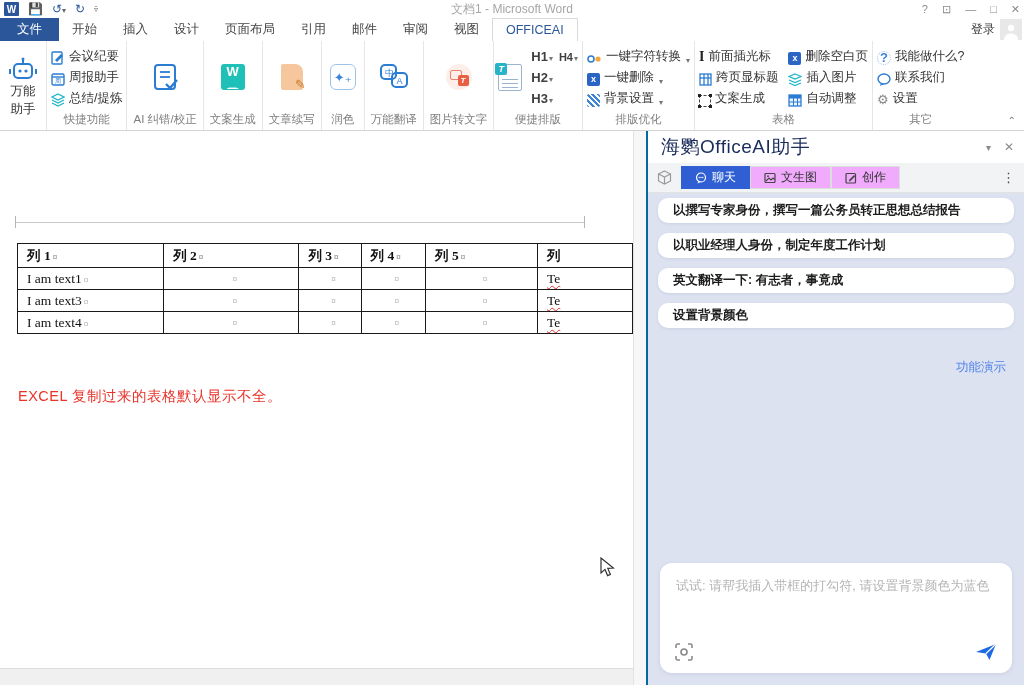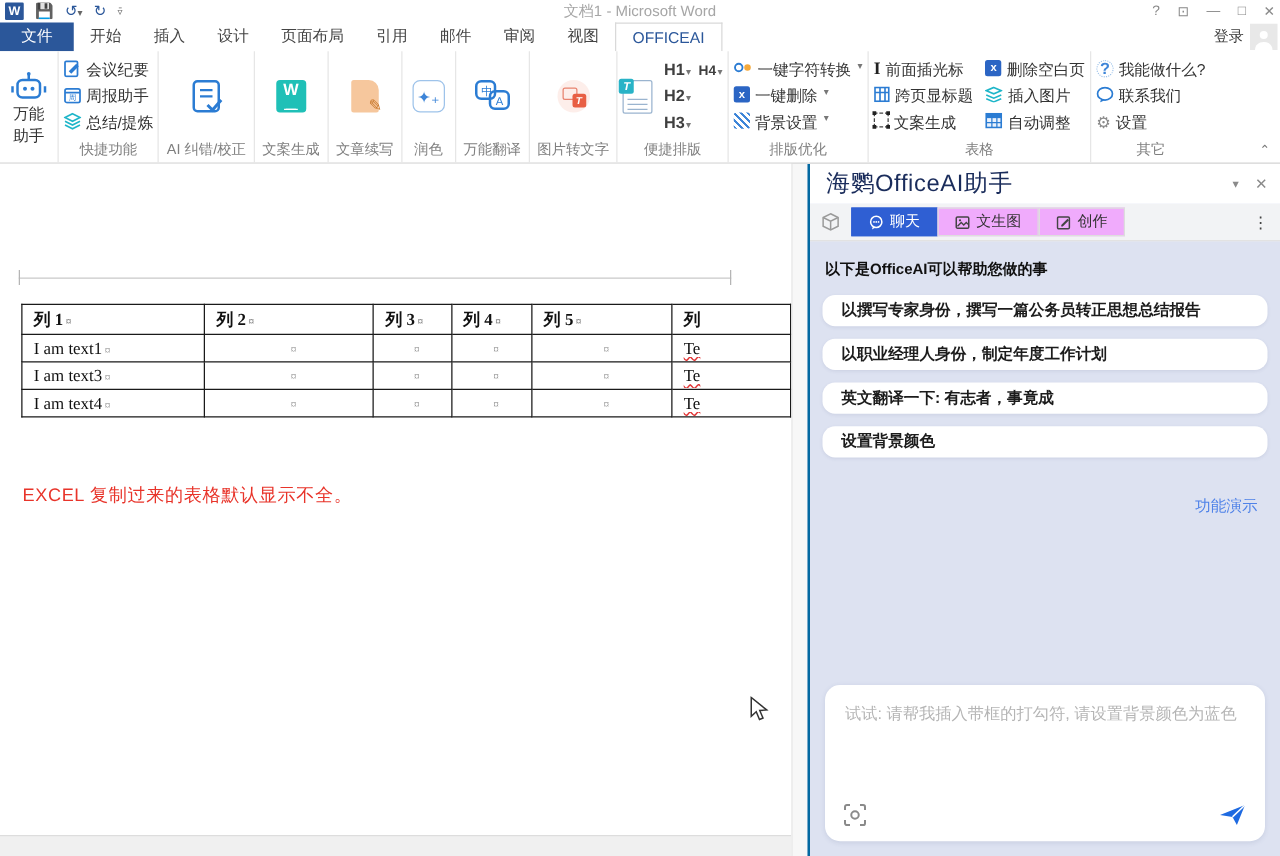--- a/index.html
+++ b/index.html
@@ -28,21 +28,21 @@
   .avatar svg { display:block; }
 
   
   .ribbon { height:90px; border-bottom:1px solid #d4d4d4; display:flex; align-items:stretch; background:#fff; position:relative; }
   .rgroup { display:flex; flex-direction:column; border-right:1px solid #e6e6e6; padding:3px 4px 0; }
   .rgroup-body { flex:1; display:flex; align-items:center; justify-content:center; gap:4px; }
   .rgroup-label { text-align:center; font-size:11.5px; color:#7f7f7f; padding:2px 2px 3px; white-space:nowrap; }
   .bigbtn { display:flex; flex-direction:column; align-items:center; justify-content:center; gap:2px; padding:0 4px; }
   .bigbtn .cap { font-size:12.5px; color:#333; line-height:1.25; text-align:center; white-space:nowrap; }
   .minilist { display:flex; flex-direction:column; justify-content:center; gap:4px; }
-  .minirow { display:flex; align-items:flex-start; gap:4px; font-size:12.5px; color:#333; white-space:nowrap; }
+  .minirow { display:flex; align-items:flex-end; gap:4px; font-size:12.5px; color:#333; white-space:nowrap; }
   .dd { font-size:8px; color:#777; margin-left:1px; }
   .hcol { display:flex; flex-direction:column; gap:3px; justify-content:center; }
   .hrow { display:flex; align-items:center; gap:6px; }
   .htag { font-size:13px; font-weight:bold; color:#3f3f3f; }
   .htag.h4 { font-size:11px; }
   .grid2 { display:grid; grid-template-columns:auto auto; column-gap:10px; row-gap:4px; align-items:center; }
   .collapse-ribbon { position:absolute; right:8px; bottom:4px; color:#777; font-size:10px; }
 
   
   .ic { display:inline-flex; align-items:center; justify-content:center; flex:none; }
@@ -107,21 +107,21 @@
   .sb-tab.active { background:#2f5fd3; border-color:#2f5fd3; color:#fff; }
   .cube { margin-right:9px; }
   .sb-dots { margin-left:auto; color:#444; font-size:13px; letter-spacing:0; line-height:.9; text-align:center; }
 
   .sb-content { flex:1; display:flex; flex-direction:column; padding:0 10px; min-height:0; }
   .sb-intro { font-size:12px; font-weight:bold; color:#101010; margin:14px 2px 7px; }
   .card { background:#fff; border-radius:10px; padding:4px 15px; margin:5px 0; font-size:12.5px; font-weight:600;
     color:#1c1c1c; box-shadow:0 1px 3px rgba(60,70,120,.10); }
   .demo-link { align-self:flex-end; margin:26px 8px 0 0; font-size:12.5px; color:#4f82e8; }
   .sb-spacer { flex:1; }
-  .inputpanel { background:#fff; border-radius:12px; height:125px; margin:0 2px 12px; position:relative;
+  .inputpanel { background:#fff; border-radius:12px; height:110px; margin:0 2px 12px; position:relative;
     box-shadow:0 1px 4px rgba(60,70,120,.12); }
   .placeholder { position:absolute; left:16px; top:14px; right:14px; font-size:13px; color:#b5b5b5; }
   .scanbtn { position:absolute; left:14px; bottom:11px; }
   .sendbtn { position:absolute; right:14px; bottom:10px; }
 </style>
 </head>
 <body>
 
 <div class="window">
 
@@ -566,21 +566,20 @@
                 <rect x="1" y="1.5" width="9.5" height="9.5" rx="1" fill="none" stroke="#444" stroke-width="1.2"></rect>
                 <path d="M4 8l5-5 1.2 1.2-5 5H4z" fill="#444"></path>
               </svg>
             </span>
           <span>创作</span>
         </div>
         <span class="sb-dots">⋮</span>
       </div>
 
       <div class="sb-content">
-        <div class="sb-intro">以下是OfficeAI可以帮助您做的事</div>
         <div class="card">以撰写专家身份，撰写一篇公务员转正思想总结报告</div>
         <div class="card">以职业经理人身份，制定年度工作计划</div>
         <div class="card">英文翻译一下: 有志者，事竟成</div>
         <div class="card">设置背景颜色</div>
         <span class="demo-link">功能演示</span>
         <div class="sb-spacer"></div>
         <div class="inputpanel">
           <div class="placeholder">试试: 请帮我插入带框的打勾符, 请设置背景颜色为蓝色</div>
           <span class="scanbtn ic">
             <svg width="20" height="20" viewBox="0 0 20 20">

